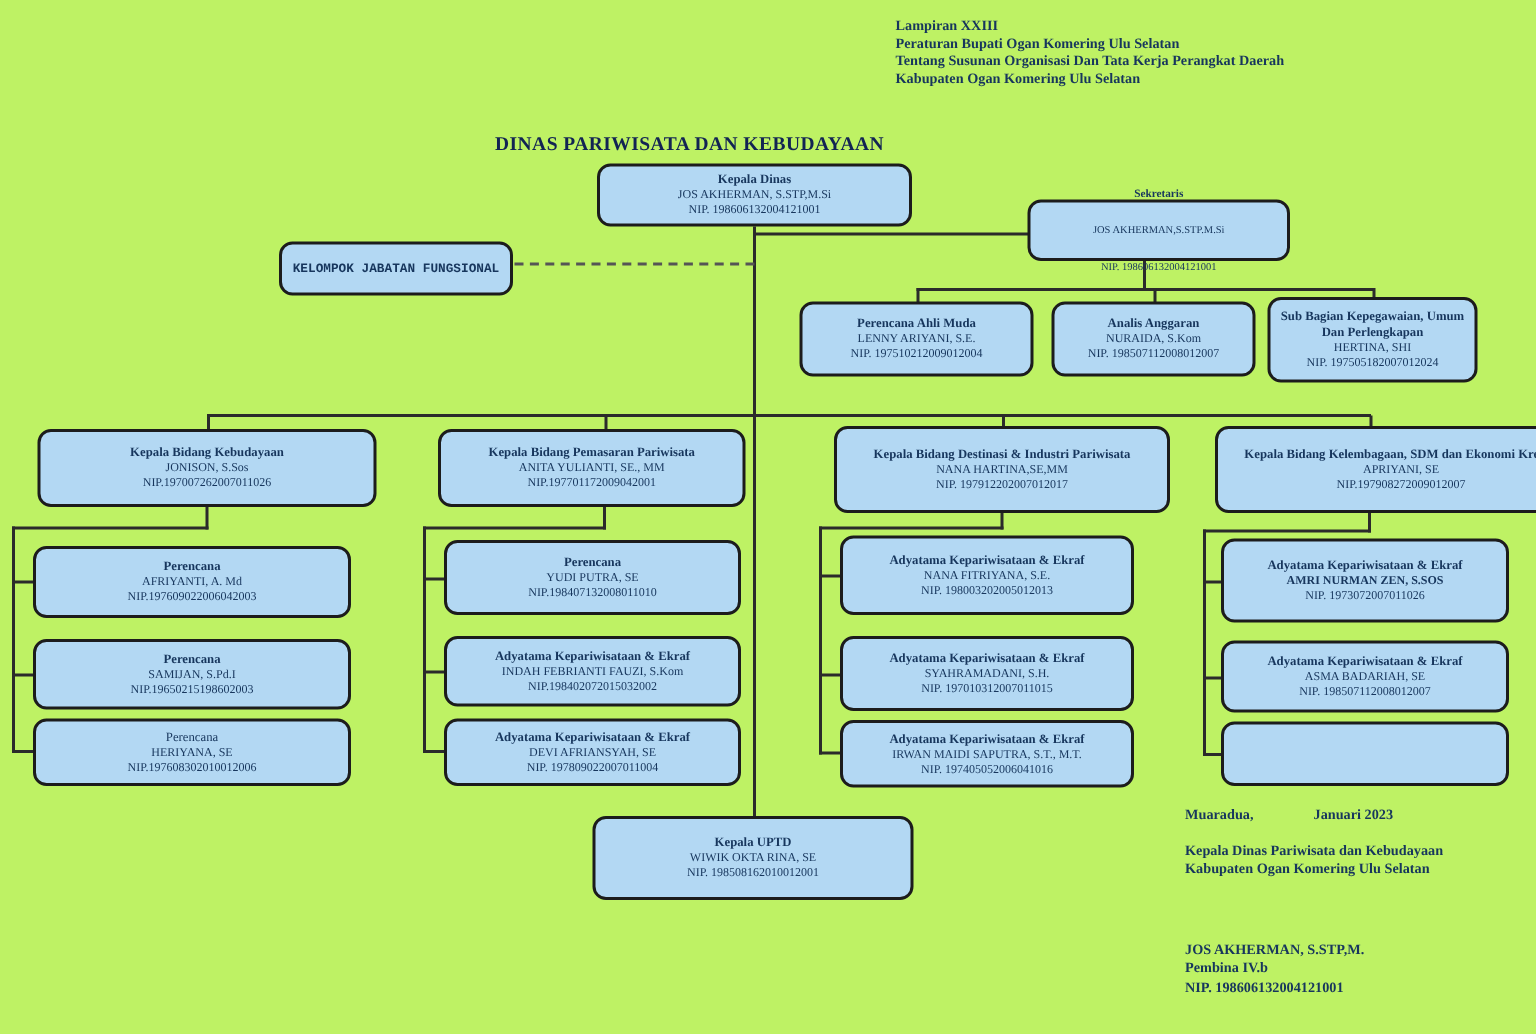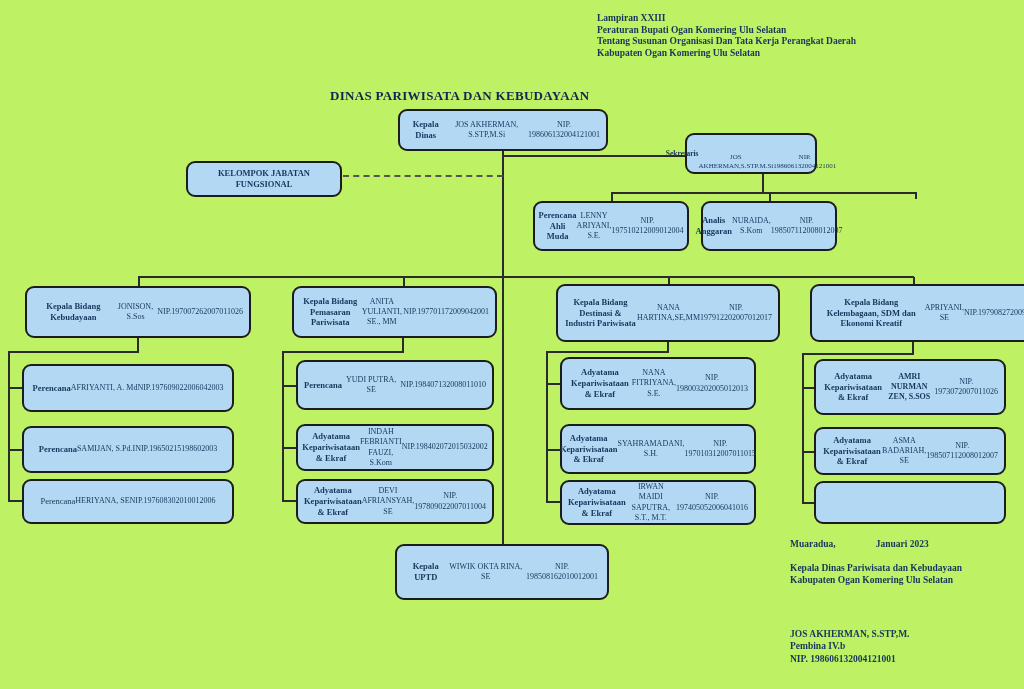--- a/index.html
+++ b/index.html
@@ -6,21 +6,21 @@
   .stage{
     position:relative;width:1024px;height:689px;background:#bef264;
     font-family:"Liberation Serif",serif;color:#17365d;overflow:hidden;
   }
   
   .doc-header{position:absolute;left:597px;top:13px;width:350px;font-size:9.5px;font-weight:bold;line-height:1.22;}
   .chart-title{position:absolute;left:330px;top:88px;width:345px;text-align:left;font-size:13px;font-weight:bold;letter-spacing:.3px;color:#122453;}
   
   .obox{
     position:absolute;background:#b3d8f3;border:2px solid #1c1c1c;border-radius:9px;
-    display:flex;flex-direction:row;justify-content:center;align-items:center;
+    display:flex;flex-direction:column;justify-content:center;align-items:center;
     text-align:center;padding:2px 6px;box-sizing:border-box;line-height:1.28;
   }
   .bt{font-weight:bold;font-size:8.5px;}
   .bn,.bp{font-size:8px;}
   .t-normal .bt{font-weight:normal;}
   .n-bold .bn{font-weight:bold;}
   .small .bt{font-size:7.5px;}
   .small .bn,.small .bp{font-size:7px;margin-top:16px;}
   
   .ln{position:absolute;background:#2b2b2b;}
@@ -86,42 +86,47 @@
   <div class="ln ln-h" style="left:802px;top:387px;width:13px;"></div>
   <div class="ln ln-h" style="left:802px;top:451px;width:13px;"></div>
   <div class="ln ln-h" style="left:802px;top:502px;width:13px;"></div>
 
   <div class="obox" style="left:398px;top:109px;width:210px;height:42px;">
     <div class="bt">Kepala Dinas</div>
     <div class="bn">JOS AKHERMAN, S.STP,M.Si</div>
     <div class="bp">NIP. 198606132004121001</div>
   </div>
 
-  <div class="obox small" style="left:685px;top:133px;width:132px;height:41px;">
+  <div class="obox small" style="left:685px;top:133px;width:175px;height:41px;">
     <div class="bt">Sekretaris</div>
     <div class="bn">JOS AKHERMAN,S.STP.M.Si</div>
     <div class="bp">NIP. 198606132004121001</div>
   </div>
 
-  <div class="obox" style="left:186px;top:161px;width:156px;height:36px;">
+  <div class="obox" style="left:186px;top:161px;width:156px;height:36px;font-family:Liberation Mono, monospace;">
     <div class="bt">KELOMPOK JABATAN FUNGSIONAL</div>
   </div>
 
   <div class="obox" style="left:533px;top:201px;width:156px;height:50px;">
     <div class="bt">Perencana Ahli Muda</div>
     <div class="bn">LENNY ARIYANI, S.E.</div>
     <div class="bp">NIP. 197510212009012004</div>
   </div>
 
   <div class="obox" style="left:701px;top:201px;width:136px;height:50px;">
     <div class="bt">Analis Anggaran</div>
     <div class="bn">NURAIDA, S.Kom</div>
     <div class="bp">NIP. 198507112008012007</div>
   </div>
 
+  <div class="obox" style="left:845px;top:198px;width:140px;height:57px;">
+    <div class="bt">Sub Bagian Kepegawaian, Umum Dan Perlengkapan</div>
+    <div class="bn">HERTINA, SHI</div>
+    <div class="bp">NIP. 197505182007012024</div>
+  </div>
 
   <div class="obox" style="left:25px;top:286px;width:226px;height:52px;">
     <div class="bt">Kepala Bidang Kebudayaan</div>
     <div class="bn">JONISON, S.Sos</div>
     <div class="bp">NIP.197007262007011026</div>
   </div>
   <div class="obox" style="left:292px;top:286px;width:205px;height:52px;">
     <div class="bt">Kepala Bidang Pemasaran Pariwisata</div>
     <div class="bn">ANITA YULIANTI, SE., MM</div>
     <div class="bp">NIP.197701172009042001</div>

